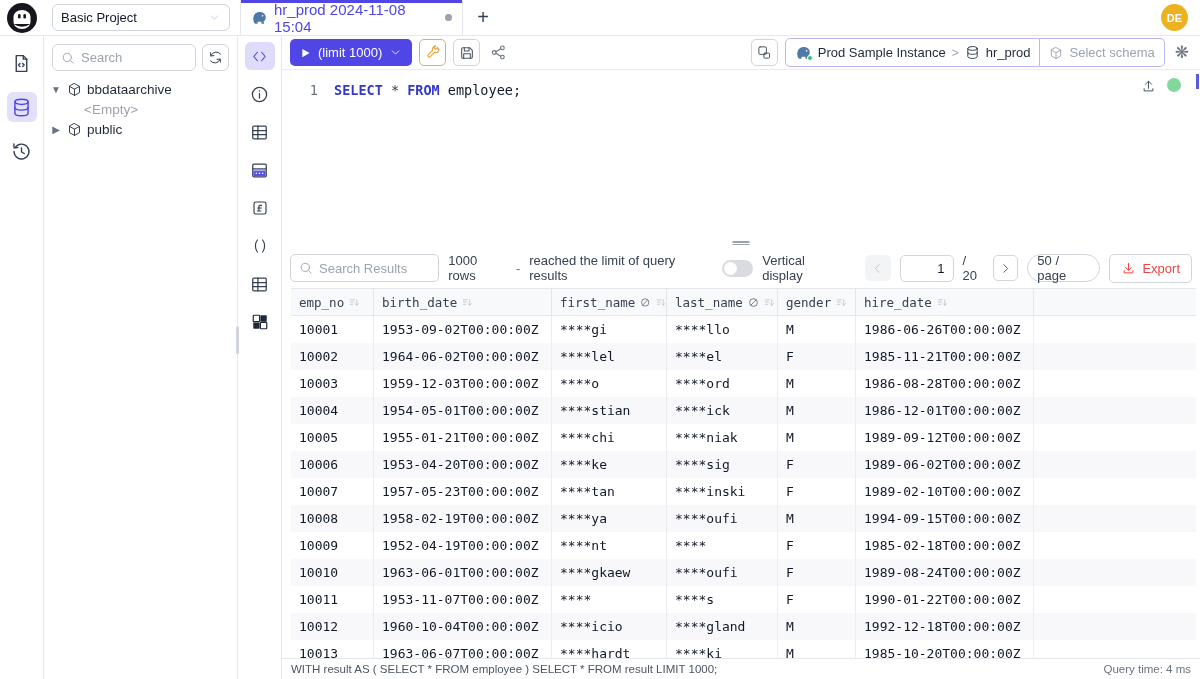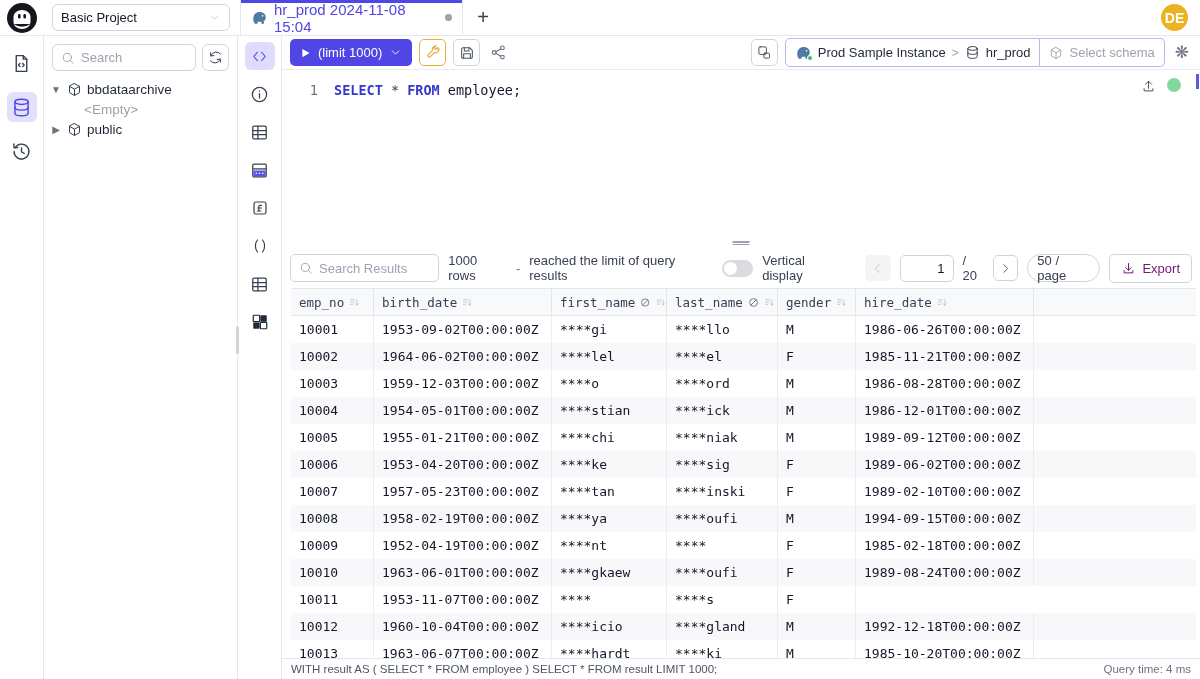--- a/index.html
+++ b/index.html
@@ -15,21 +15,21 @@
     border-radius:6px; display:flex; align-items:center; padding:0 8px; gap:6px; font-size:13px; color:#111827; }
   .proj-select .grow { flex:1; }
   .tab-zone { margin-left:10px; border-left:1px solid #e5e7eb; display:flex; align-items:stretch; }
   .tab { position:relative; width:222px; display:flex; align-items:center; gap:6px; padding:0 10px;
     border-right:1px solid #e5e7eb; font-size:15px; color:#4f46e5; }
   .tab::before { content:""; position:absolute; top:0; left:0; right:0; height:3px; background:#4f46e5; }
   .tab-dot { width:7px; height:7px; border-radius:50%; background:#9ca3af; margin-left:4px; }
   .plus-btn { width:40px; display:flex; align-items:center; justify-content:center; font-size:20px; color:#374151; }
   .top-spacer { flex:1; }
   .avatar { align-self:center; margin-right:12px; width:27px; height:27px; border-radius:50%;
-    background:#ecb21f; color:#fff; font-size:14px; font-weight:bold; display:flex; align-items:center; justify-content:center; }
+    background:#ecb21f; color:#fff; font-size:11px; font-weight:bold; display:flex; align-items:center; justify-content:center; }
 
   
   .body { display:flex; height:643px; }
   .left-rail { width:44px; border-right:1px solid #e5e7eb; display:flex; flex-direction:column; align-items:center;
     padding-top:12px; gap:14px; }
   .rail-btn { width:30px; height:30px; border-radius:6px; display:flex; align-items:center; justify-content:center; color:#374151; }
   .rail-btn.active { background:#e3e1fa; color:#4f46e5; }
 
   .tree-panel { width:194px; border-right:1px solid #e5e7eb; position:relative; }
   .tree-top { display:flex; gap:6px; padding:8px 8px 6px 8px; }
@@ -86,21 +86,21 @@
   .toggle { width:31px; height:17px; border-radius:9px; background:#d9dbe0; position:relative; flex:none; }
   .toggle .knob { position:absolute; left:2px; top:2px; width:13px; height:13px; border-radius:50%; background:#fff; }
   .r-spacer { flex:1; }
   .pg-btn { width:26px; height:26px; border-radius:5px; display:flex; align-items:center; justify-content:center; }
   .pg-btn.disabled { background:#f3f4f6; color:#b9bdc4; }
   .pg-btn.enabled { border:1px solid #d1d5db; color:#374151; background:#fff; }
   .page-input { width:54px; height:27px; border:1px solid #d1d5db; border-radius:5px; text-align:right;
     padding:0 8px; font-size:13px; color:#111827; font-family:"Liberation Sans", sans-serif; }
   .page-size { height:28px; border:1px solid #d1d5db; border-radius:14px; display:flex; align-items:center; padding:0 9px; }
   .export-btn { height:29px; border:1px solid #d1d5db; border-radius:5px; display:flex; align-items:center;
-    gap:6px; padding:0 11px; color:#701a75; background:#fff; }
+    gap:6px; padding:0 11px; color:#ef4444; background:#fff; }
 
   .table-area { flex:1; overflow:hidden; margin-left:9px; margin-right:4px; font-family:"DejaVu Sans Mono", monospace; }
   .thead { display:flex; height:28px; background:#f8f9fb; border-top:1px solid #e5e7eb; border-bottom:1px solid #e5e7eb; }
   .hcell { display:flex; align-items:center; gap:5px; padding-left:8px; font-size:12.5px; color:#374151;
     border-right:1px solid #e3e5ea; }
   .trow { display:flex; height:27px; }
   .trow:nth-child(even) { background:#f8f8fa; }
   .tcell { display:flex; align-items:center; padding-left:8px; font-size:13px; color:#111827;
     border-right:1px solid #ededf1; white-space:nowrap; overflow:hidden; }
   .c0{width:83px;flex:none;} .c1{width:178px;flex:none;} .c2{width:115px;flex:none;}
@@ -593,20 +593,21 @@
             <div class="tcell c4">F</div>
             <div class="tcell c5">1989-08-24T00:00:00Z</div>
             <div class="tcell cf"></div>
           </div>
           <div class="trow">
             <div class="tcell c0">10011</div>
             <div class="tcell c1">1953-11-07T00:00:00Z</div>
             <div class="tcell c2">****</div>
             <div class="tcell c3">****s</div>
             <div class="tcell c4">F</div>
+            <div class="tcell c5">1990-01-22T00:00:00Z</div>
             <div class="tcell cf"></div>
           </div>
           <div class="trow">
             <div class="tcell c0">10012</div>
             <div class="tcell c1">1960-10-04T00:00:00Z</div>
             <div class="tcell c2">****icio</div>
             <div class="tcell c3">****gland</div>
             <div class="tcell c4">M</div>
             <div class="tcell c5">1992-12-18T00:00:00Z</div>
             <div class="tcell cf"></div>

